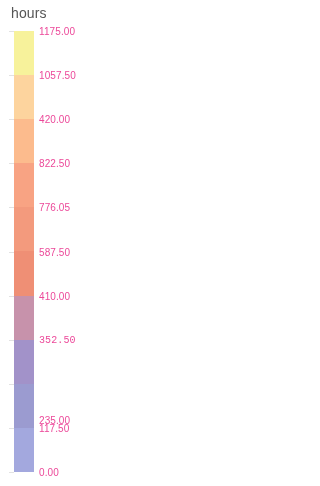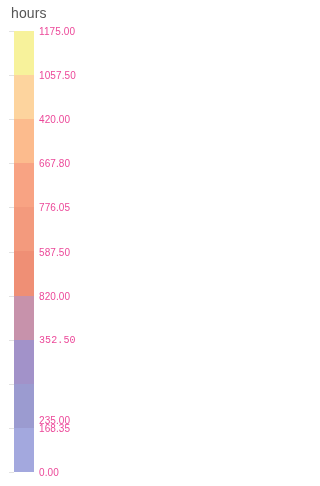--- a/index.html
+++ b/index.html
@@ -114,23 +114,23 @@
       <div class="tickmark" style="top: 308.7px;"></div>
       <div class="tickmark" style="top: 352.8px;"></div>
       <div class="tickmark" style="top: 396.9px;"></div>
       <div class="tickmark" style="top: 441px;"></div>
     </div>
 
   <div id="labels">
       <div class="tick-label" style="top: 0px;">1175.00</div>
       <div class="tick-label" style="top: 44.1px;">1057.50</div>
       <div class="tick-label" style="top: 88.2px;">420.00</div>
-      <div class="tick-label" style="top: 132.3px;">667.80</div>
+      <div class="tick-label" style="top: 132.3px;">822.50</div>
       <div class="tick-label" style="top: 176.4px;">776.05</div>
       <div class="tick-label" style="top: 220.5px;">587.50</div>
-      <div class="tick-label" style="top: 264.6px;">820.00</div>
+      <div class="tick-label" style="top: 264.6px;">410.00</div>
       <div class="tick-label" style="top: 308.7px; font-family: Liberation Mono, monospace;">352.50</div>
       <div class="tick-label" style="top: 352.8px; margin-top: 36px;">235.00</div>
-      <div class="tick-label" style="top: 396.9px;">168.35</div>
+      <div class="tick-label" style="top: 396.9px;">117.50</div>
       <div class="tick-label" style="top: 441px;">0.00</div>
     </div>
 
 </div>
 
 </body></html>

